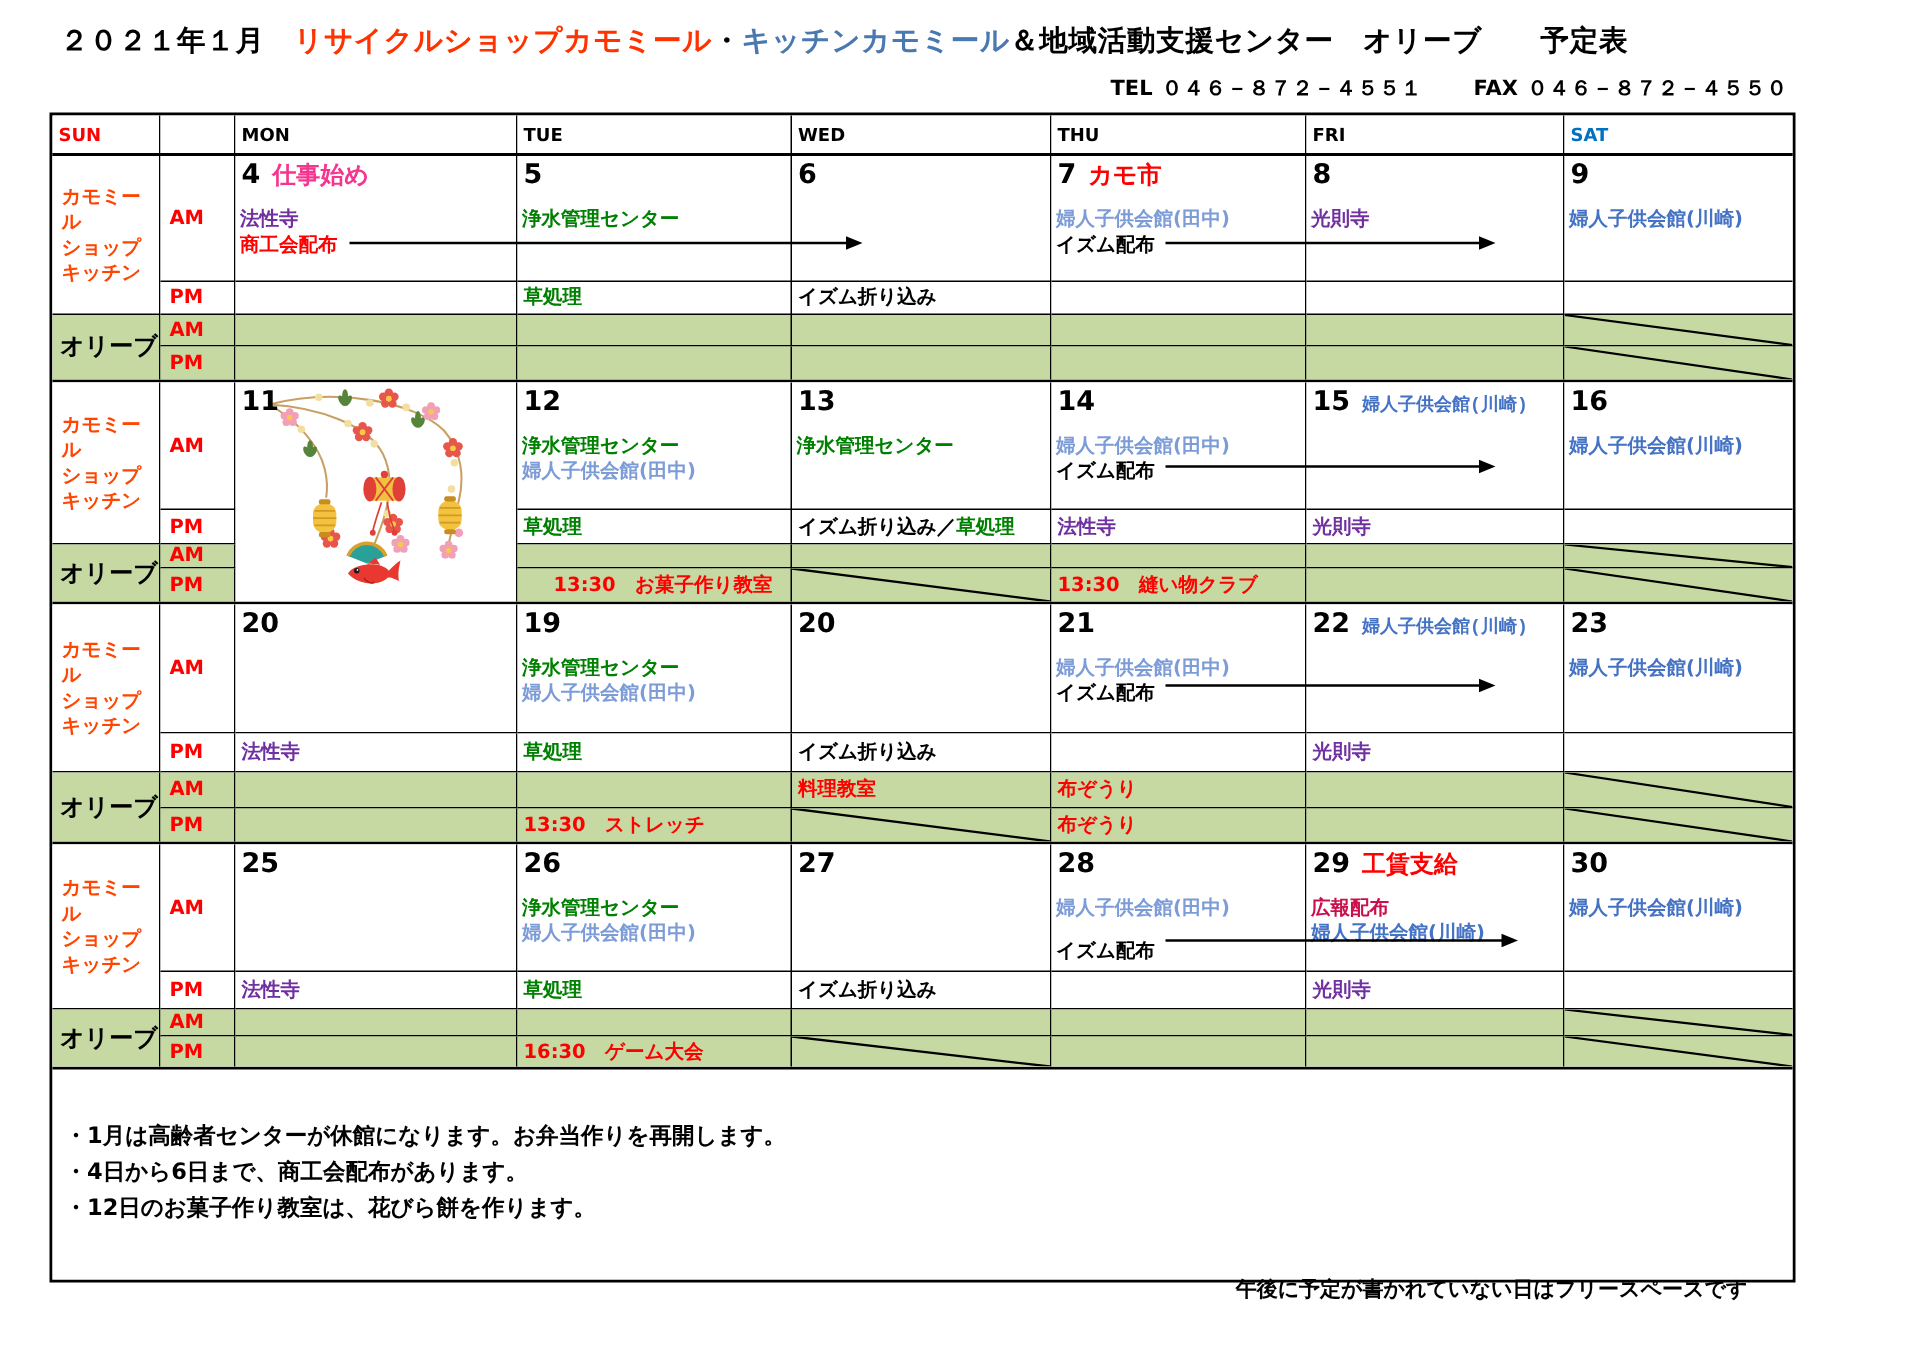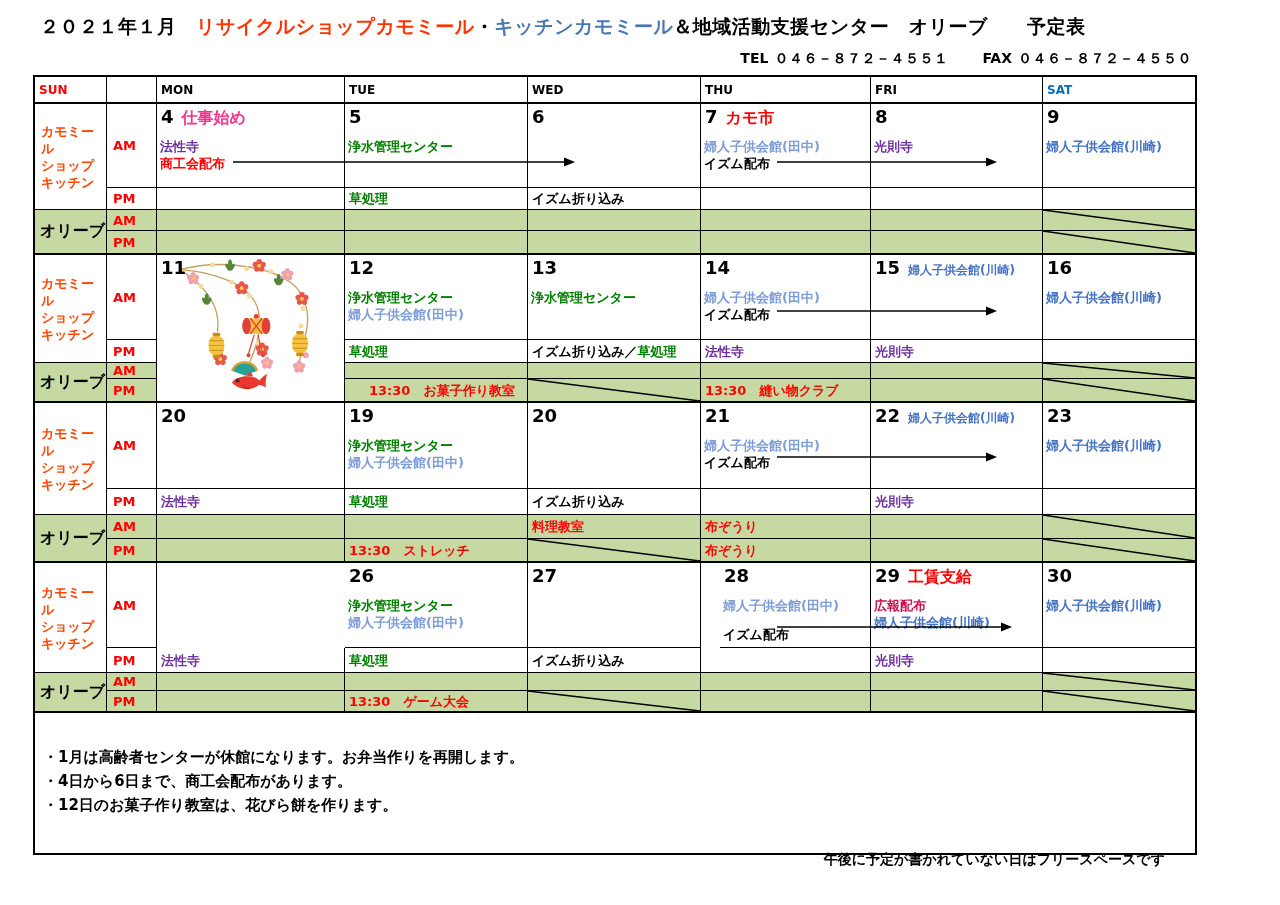--- a/index.html
+++ b/index.html
@@ -20,21 +20,21 @@
   .week.final{border-bottom:none;}
   .cell{border-right:1px solid #000;border-bottom:1px solid #000;box-sizing:border-box;position:relative;background:#fff;overflow:hidden;}
   .cell.col-last{border-right:none;}
   .cell.row-last{border-bottom:none;}
   .olive-bg{background:#C6D9A2;}
   .labelcell{display:flex;flex-direction:column;justify-content:center;padding-left:6px;font-size:13px;font-weight:bold;line-height:17px;}
   .olivelabel{display:flex;align-items:center;padding-left:5px;font-size:16px;font-weight:bold;color:#000;}
   .ampm{display:flex;align-items:center;padding-left:6px;font-size:13px;font-weight:bold;}
   .numrow{padding:2px 0 0 4px;height:22px;line-height:22px;white-space:nowrap;position:relative;z-index:2;}
   .daynum{font-size:18px;font-weight:bold;color:#000;}
-  .numextra{font-size:16px;font-weight:bold;margin-left:8px;}
+  .numextra{font-size:16px;font-weight:bold;margin-left:8px;font-family:Liberation Mono, monospace;}
   .numextra.small{font-size:12px;margin-left:8px;}
   .lines{margin-top:10px;padding:0 3px;}
   .line{font-size:13px;font-weight:bold;line-height:17px;white-space:nowrap;}
   .flexline{display:flex;align-items:center;padding-left:4px;}
   .flexline .line{line-height:15px;}
   .slash{position:absolute;left:0;top:0;width:100%;height:100%;display:block;}
   .merged .deco{position:absolute;left:6px;top:3px;width:172px;height:138px;z-index:1;}
   .notes{border-top:2px solid #000;height:142px;box-sizing:border-box;padding:32px 10px 0 8px;background:#fff;}
   .note{font-size:15px;font-weight:bold;line-height:24px;color:#000;white-space:nowrap;}
   .footer{position:absolute;left:33px;top:851px;width:1160px;text-align:right;padding-right:28px;box-sizing:border-box;font-size:14px;font-weight:bold;color:#000;font-family:Liberation Serif, serif;}
@@ -388,52 +388,55 @@
           <div class="cell labelcell" style="grid-area: 1 / 1 / 3; color: rgb(255, 69, 0);">
             <div class="">カモミール</div>
             <div class="">ショップ</div>
             <div class="">キッチン</div>
           </div>
           <div class="cell olivelabel olive-bg row-last" style="grid-area: 3 / 1 / 5;">オリーブ</div>
           <div class="cell ampm" style="grid-area: 1 / 2; color: rgb(255, 0, 0);">AM</div>
           <div class="cell ampm" style="grid-area: 2 / 2; color: rgb(255, 0, 0);">PM</div>
           <div class="cell ampm olive-bg" style="grid-area: 3 / 2; color: rgb(255, 0, 0);">AM</div>
           <div class="cell ampm olive-bg row-last" style="grid-area: 4 / 2; color: rgb(255, 0, 0);">PM</div>
+          <div class="cell" style="grid-area: 1 / 3;">
+            <div class="numrow"><span class="daynum">25</span></div>
+          </div>
           <div class="cell flexline" style="grid-area: 2 / 3;">
             <div class="line"><span style="color: rgb(112, 48, 160);">法性寺</span></div>
           </div>
           <div class="cell olive-bg flexline" style="grid-area: 3 / 3;"></div>
           <div class="cell olive-bg flexline row-last" style="grid-area: 4 / 3;"></div>
           <div class="cell" style="grid-area: 1 / 4;">
             <div class="numrow"><span class="daynum">26</span></div>
             <div class="lines">
               <div class="line"><span style="color: rgb(0, 128, 0);">浄水管理センター</span></div>
               <div class="line"><span style="color: rgb(124, 156, 216);">婦人子供会館(田中)</span></div>
             </div>
           </div>
           <div class="cell flexline" style="grid-area: 2 / 4;">
             <div class="line"><span style="color: rgb(0, 128, 0);">草処理</span></div>
           </div>
           <div class="cell olive-bg flexline" style="grid-area: 3 / 4;"></div>
           <div class="cell olive-bg flexline row-last" style="grid-area: 4 / 4;">
-            <div class="line"><span style="color: rgb(255, 0, 0);">13:30　ゲーム大会</span></div>
+            <div class="line"><span style="color: rgb(255, 0, 0);">16:30　ゲーム大会</span></div>
           </div>
           <div class="cell" style="grid-area: 1 / 5;">
             <div class="numrow"><span class="daynum">27</span></div>
           </div>
           <div class="cell flexline" style="grid-area: 2 / 5;">
             <div class="line"><span style="color: rgb(0, 0, 0);">イズム折り込み</span></div>
           </div>
           <div class="cell olive-bg flexline" style="grid-area: 3 / 5;"></div>
           <div class="cell olive-bg flexline row-last" style="grid-area: 4 / 5;">
             <svg class="slash" viewBox="0 0 100 100" preserveAspectRatio="none">
               <line x1="0" y1="0" x2="100" y2="100" stroke="#000" stroke-width="1.5" vector-effect="non-scaling-stroke"></line>
             </svg>
           </div>
-          <div class="cell" style="grid-area: 1 / 6; margin-left: 19px;">
+          <div class="cell" style="grid-area: 1 / 6;">
             <div class="numrow"><span class="daynum">28</span></div>
             <div class="lines">
               <div class="line"><span style="color: rgb(124, 156, 216);">婦人子供会館(田中)</span></div>
               <div class="line" style="margin-top: 12px;"><span style="color: rgb(0, 0, 0);">イズム配布</span></div>
             </div>
           </div>
           <div class="cell flexline" style="grid-area: 2 / 6;"></div>
           <div class="cell olive-bg flexline" style="grid-area: 3 / 6;"></div>
           <div class="cell olive-bg flexline row-last" style="grid-area: 4 / 6;"></div>
           <div class="cell" style="grid-area: 1 / 7;">

